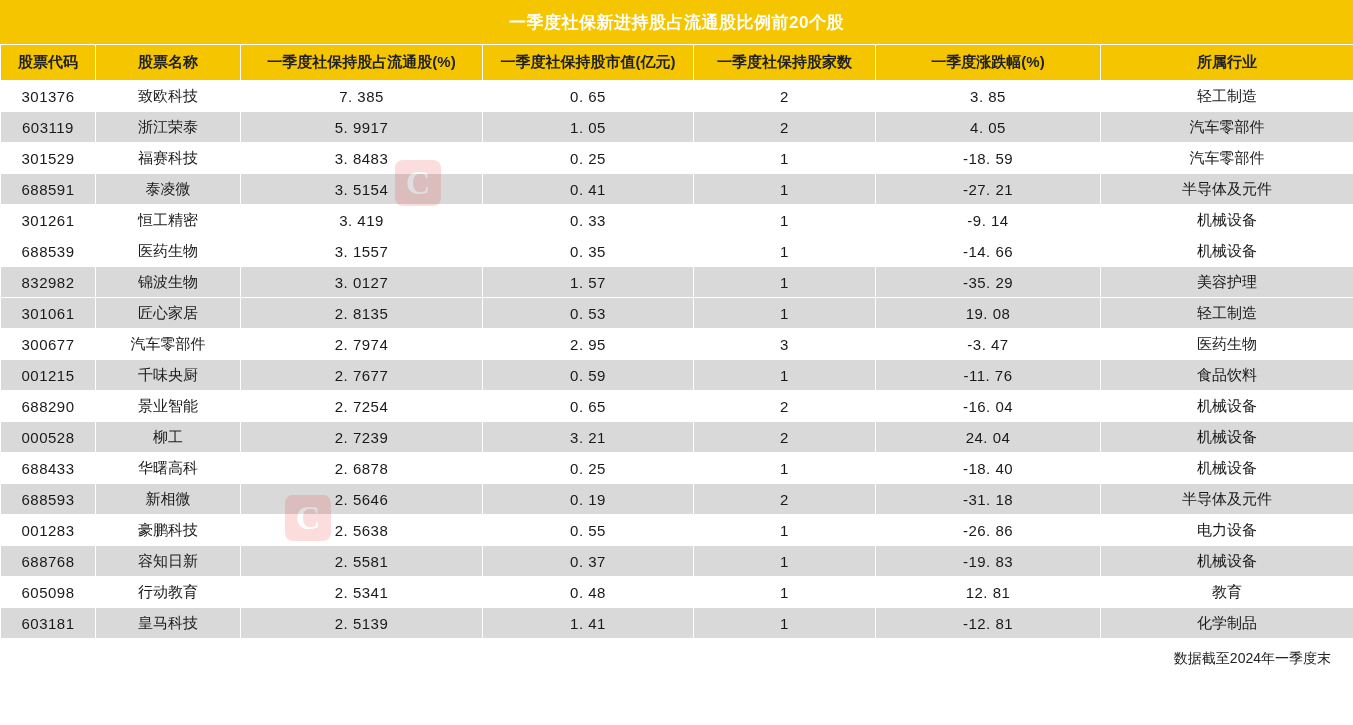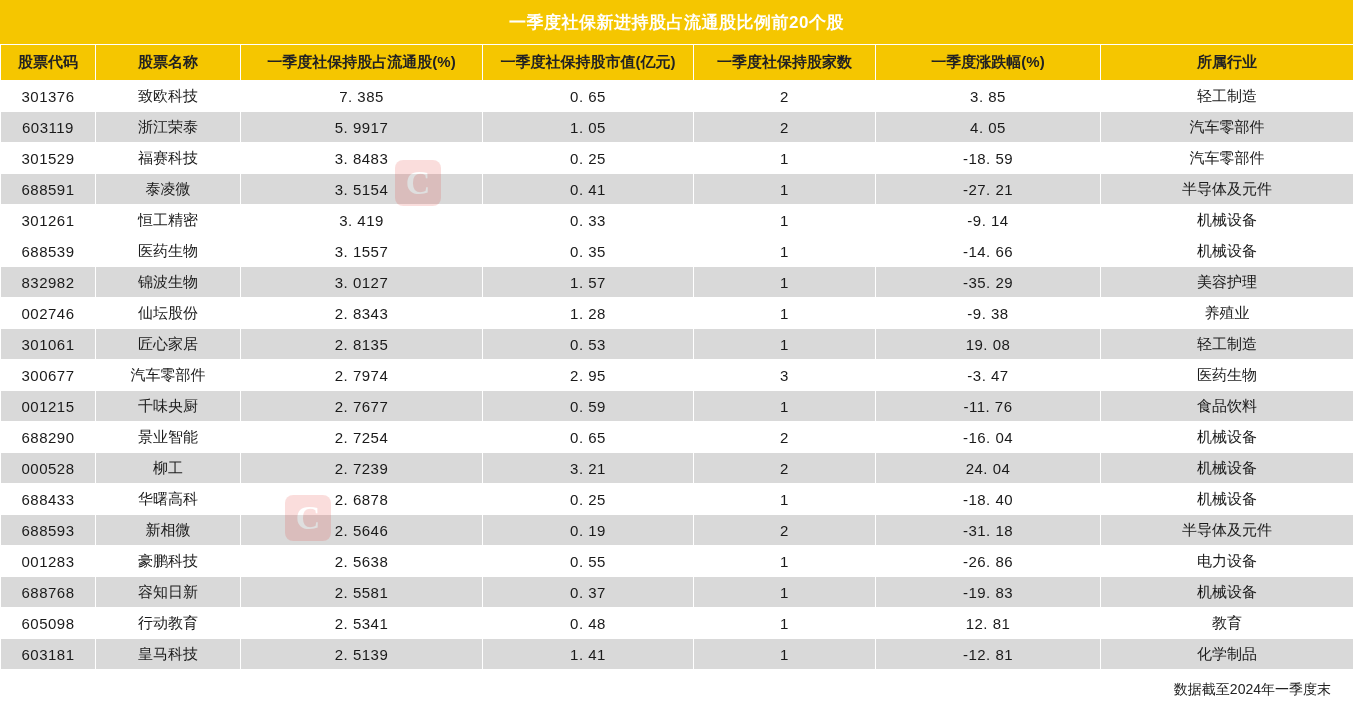--- a/index.html
+++ b/index.html
@@ -193,29 +193,20 @@
         </tr>
         <tr class="even">
           <td class="code">832982</td>
           <td>锦波生物</td>
           <td class="num">3. 0127</td>
           <td class="num">1. 57</td>
           <td class="num">1</td>
           <td class="num">-35. 29</td>
           <td>美容护理</td>
         </tr>
-        <tr class="odd">
-          <td class="code">002746</td>
-          <td>仙坛股份</td>
-          <td class="num">2. 8343</td>
-          <td class="num">1. 28</td>
-          <td class="num">1</td>
-          <td class="num">-9. 38</td>
-          <td>养殖业</td>
-        </tr>
         <tr class="even">
           <td class="code">301061</td>
           <td>匠心家居</td>
           <td class="num">2. 8135</td>
           <td class="num">0. 53</td>
           <td class="num">1</td>
           <td class="num">19. 08</td>
           <td>轻工制造</td>
         </tr>
         <tr class="odd">

